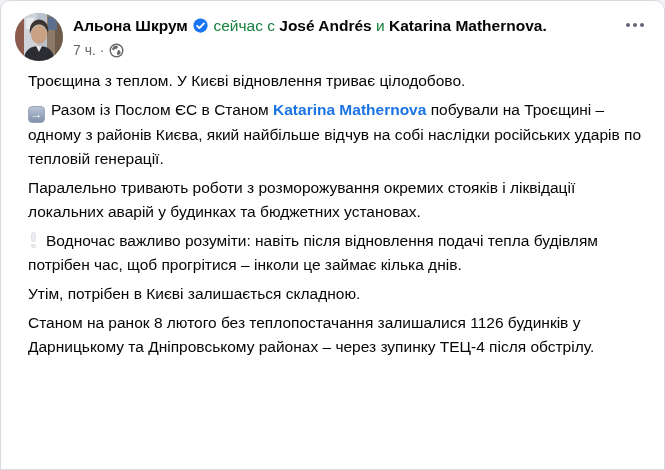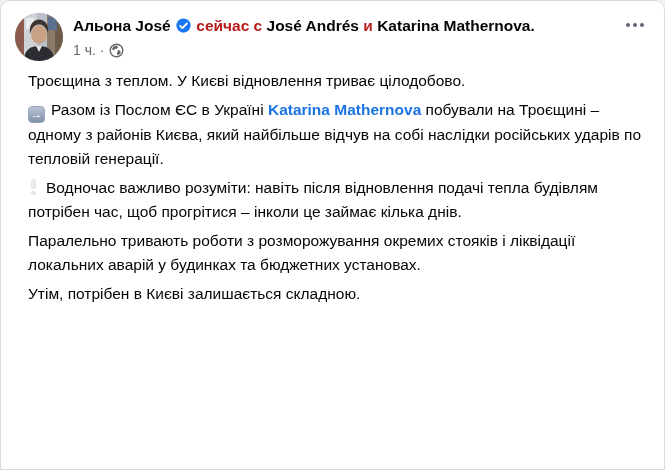--- a/index.html
+++ b/index.html
@@ -10,21 +10,21 @@
     background:#ffffff;border:1px solid #d8dadf;border-radius:10px 10px 0 0;
     overflow:hidden;
     font-family:"Liberation Sans","DejaVu Sans",sans-serif;
   }
   
   .header{display:flex;align-items:flex-start;padding:12px 14px 6px 14px;}
   .avatar{width:48px;height:48px;border-radius:50%;overflow:hidden;flex:0 0 48px;cursor:pointer;}
   .header-mid{margin-left:10px;flex:1;min-width:0;}
   .name-line{font-size:15.5px;color:#050505;white-space:nowrap;line-height:21px;margin-top:2px;}
   .name-line .name{font-weight:700;cursor:pointer;}
-  .name-line .muted{color:#b91c1c;font-weight:700;}
+  .name-line .muted{color:#15803d;font-weight:400;}
   .badge{display:inline-block;vertical-align:-2px;margin:0 1px;}
   .meta-line{display:flex;align-items:center;gap:4px;margin-top:4px;font-size:14px;color:#65676b;line-height:16px;}
   .meta-line .ts{cursor:pointer;}
   .globe{display:inline-flex;margin-top:1px;}
   .more-button{margin-left:auto;display:flex;align-items:center;gap:3px;padding:10px 6px;cursor:pointer;border-radius:18px;}
   .more-button i{display:block;width:4px;height:4px;border-radius:50%;background:#5f6673;}
   
   .body{padding:2px 16px 0 14px;font-size:15.5px;line-height:24px;color:#050505;}
   .post-paragraph{margin:0 0 5px 13px;}
   .post-link{color:#1b74e4;font-weight:700;cursor:pointer;}
@@ -59,32 +59,32 @@
         <rect x="33" y="4" width="9" height="13" fill="#5b6f8e"></rect>
         <path d="M8,48 C10,36 16,33 24,33 C32,33 38,36 40,48 Z" fill="#2b2d33"></path>
         <path d="M21,33 L24,39 L27,33 Z" fill="#e8e4df"></path>
         <ellipse cx="24" cy="21.5" rx="8" ry="9.5" fill="#c9a286"></ellipse>
         <path d="M15,21 C13.5,10 20,6.5 24,6.5 C28.5,6.5 34.5,10 33,20 C30,12.5 27,11.5 24,11.5 C20.5,11.5 17.5,13.5 15,21 Z" fill="#3c3531"></path>
       </svg>
     </div>
 
     <div class="header-mid">
       <div class="name-line">
-        <span class="name">Альона José</span>
+        <span class="name">Альона Шкрум</span>
         <span class="badge"><svg width="15" height="15" viewBox="0 0 16 16">
               <circle cx="8" cy="8" r="7.6" fill="#1876f2"></circle>
               <path d="M4.4 8.4l2.4 2.4 4.9-5" stroke="#ffffff" stroke-width="2" fill="none" stroke-linecap="round" stroke-linejoin="round"></path>
             </svg></span>
         <span class="muted">сейчас с</span>
         <span class="name">José Andrés</span>
         <span class="muted">и</span>
         <span class="name">Katarina Mathernova</span><span class="name">.</span>
       </div>
       <div class="meta-line">
-        <span class="ts">1 ч.</span>
+        <span class="ts">7 ч.</span>
         <span>·</span>
         <span class="globe">
           <svg width="15" height="15" viewBox="0 0 16 16">
             <circle cx="8" cy="8" r="6.7" fill="none" stroke="#65676b" stroke-width="1.5"></circle>
             <path d="M4.5 4.2 C5.6 3 7.4 2.6 8.8 3.1 L9.6 4.4 L8.4 6 L6.2 6.4 L5 7.6 L3.2 7 C3.3 5.9 3.8 5 4.5 4.2 Z" fill="#65676b"></path>
             <path d="M9.8 7.2 L11.6 8.2 L12.6 10.2 C12 11.6 10.8 12.6 9.4 13 L8.4 11.4 L9 9.2 Z" fill="#65676b"></path>
           </svg>
         </span>
       </div>
     </div>
@@ -92,19 +92,20 @@
     <div class="more-button">
       <i></i>
         <i></i>
         <i></i>
     </div>
 
   </div>
 
   <div class="body">
       <p class="post-paragraph"><span>Троєщина з теплом. У Києві відновлення триває цілодобово.</span></p>
-      <p class="post-paragraph"><span class="arrow-right-icon">→</span><span>Разом із Послом ЄС в Україні </span><span class="post-link">Katarina Mathernova</span><span> побували на Троєщині – одному з районів Києва, який найбільше відчув на собі наслідки російських ударів по тепловій генерації.</span></p>
+      <p class="post-paragraph"><span class="arrow-right-icon">→</span><span>Разом із Послом ЄС в Станом </span><span class="post-link">Katarina Mathernova</span><span> побували на Троєщині – одному з районів Києва, який найбільше відчув на собі наслідки російських ударів по тепловій генерації.</span></p>
+      <p class="post-paragraph"><span>Паралельно тривають роботи з розморожування окремих стояків і ліквідації локальних аварій у будинках та бюджетних установах.</span></p>
       <p class="post-paragraph"><span class="light-exclamation-icon"><i class="bar"></i><i class="dot"></i></span><span>Водночас важливо розуміти: навіть після відновлення подачі тепла будівлям потрібен час, щоб прогрітися – інколи це займає кілька днів.</span></p>
-      <p class="post-paragraph"><span>Паралельно тривають роботи з розморожування окремих стояків і ліквідації локальних аварій у будинках та бюджетних установах.</span></p>
       <p class="post-paragraph"><span>Утім, потрібен в Києві залишається складною.</span></p>
+      <p class="post-paragraph"><span>Станом на ранок 8 лютого без теплопостачання залишалися 1126 будинків у Дарницькому та Дніпровському районах – через зупинку ТЕЦ-4 після обстрілу.</span></p>
     </div>
 
 </div>
 
 </body></html>

